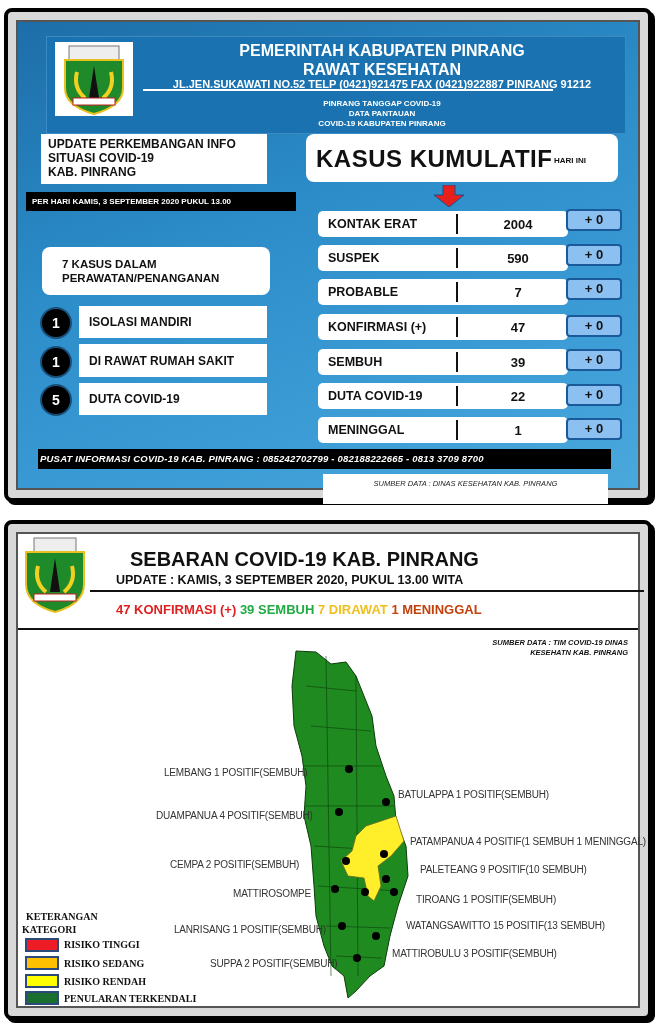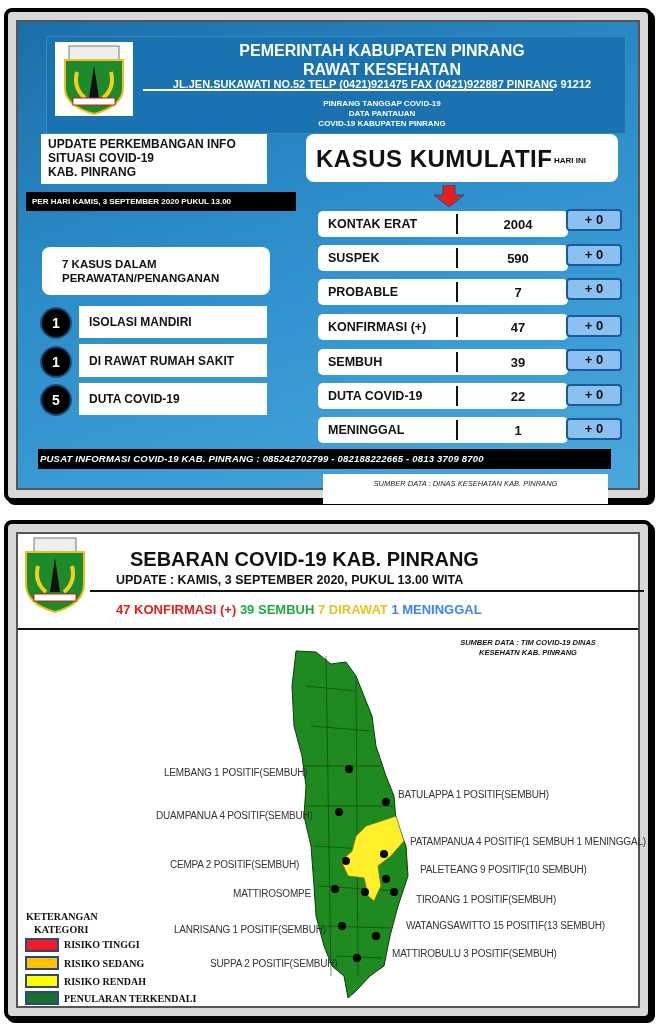--- a/index.html
+++ b/index.html
@@ -147,25 +147,25 @@
         <rect x="14" y="58" width="42" height="7" fill="#fff" stroke="#c02020"></rect>
       </svg>
     </div>
     <div class="abs" style="left:112px;top:14px;font-size:20px;font-weight:bold;color:#111">SEBARAN COVID-19 KAB. PINRANG</div>
     <div class="abs" style="left:98px;top:39px;font-size:12.5px;font-weight:bold;color:#111">UPDATE : KAMIS, 3 SEPTEMBER 2020, PUKUL 13.00 WITA</div>
     <div class="abs" style="left:72px;top:56px;width:554px;height:2px;background:#111"></div>
     <div class="abs" style="left:98px;top:68px;font-size:13px;font-weight:bold;white-space:nowrap">
       <span style="color:#e02020">47 KONFIRMASI (+)</span>
       <span style="color:#22aa44">39 SEMBUH</span>
       <span style="color:#f0c020">7 DIRAWAT</span>
-      <span style="color:#3b82f6">1 MENINGGAL</span>
+      <span style="color:#c2410c">1 MENINGGAL</span>
     </div>
     <div class="abs" style="left:0;top:94px;width:100%;height:2px;background:#111"></div>
 
-    <div class="abs" style="left:410px;top:104px;width:200px;text-align:center;font-size:7.5px;font-weight:bold;font-style:italic;color:#111;line-height:10px">
+    <div class="abs" style="left:410px;top:104px;width:200px;text-align:right;font-size:7.5px;font-weight:bold;font-style:italic;color:#111;line-height:10px">
       <div>SUMBER DATA : TIM COVID-19  DINAS</div>
       <div>KESEHATN KAB. PINRANG</div>
     </div>
 
     <div class="abs" style="left:268px;top:112px">
       <svg width="140" height="360" viewBox="0 0 140 360">
         <path d="M10 5 L30 6 L45 18 L60 16 L70 30 L78 50 L86 70 L90 100 L100 130 L108 150 L110 175 L120 200 L122 230 L112 260 L104 290 L98 320 L84 330 L70 345 L62 352 L58 330 L46 320 L38 300 L30 270 L28 240 L25 200 L18 170 L20 140 L16 110 L8 80 L6 40 Z" fill="#1f8a1f" stroke="#0d3d0d" stroke-width="1"></path>
         <path d="M20 40 L70 45 M25 80 L85 85 M18 120 L95 120 M20 160 L108 160 M28 200 L110 205 M32 240 L112 245 M40 280 L104 282 M50 310 L96 312 M40 10 L45 330 M70 30 L72 330" stroke="#0d3d0d" stroke-width="0.6" fill="none"></path>
         <path d="M80 180 L110 170 L118 195 L105 210 L92 220 L95 240 L88 255 L82 250 L78 232 L62 230 L55 215 L66 205 L70 190 Z" fill="#ffee2a" stroke="#6a6a20" stroke-width="0.8"></path>
         <g fill="#000">
@@ -192,21 +192,21 @@
     <div class="maplbl" style="left:156px;top:390px">LANRISANG 1 POSITIF(SEMBUH)</div>
     <div class="maplbl" style="left:192px;top:424px">SUPPA 2 POSITIF(SEMBUH)</div>
     <div class="maplbl" style="left:380px;top:255px">BATULAPPA 1 POSITIF(SEMBUH)</div>
     <div class="maplbl" style="left:392px;top:302px">PATAMPANUA 4 POSITIF(1 SEMBUH 1 MENINGGAL)</div>
     <div class="maplbl" style="left:402px;top:330px">PALETEANG 9 POSITIF(10 SEMBUH)</div>
     <div class="maplbl" style="left:398px;top:360px">TIROANG 1 POSITIF(SEMBUH)</div>
     <div class="maplbl" style="left:388px;top:386px">WATANGSAWITTO 15 POSITIF(13 SEMBUH)</div>
     <div class="maplbl" style="left:374px;top:414px">MATTIROBULU 3 POSITIF(SEMBUH)</div>
 
     <div class="legend-tx" style="left:8px;top:377px">KETERANGAN</div>
-    <div class="legend-tx" style="left:16px;top:390px">KATEGORI</div>
+    <div class="legend-tx" style="left:4px;top:390px">KATEGORI</div>
     <div class="legend-sw" style="left:7px;top:404px;background:#ee1c24"></div>
     <div class="legend-tx" style="left:46px;top:405px">RISIKO TINGGI</div>
     <div class="legend-sw" style="left:7px;top:422px;background:#ffc000"></div>
     <div class="legend-tx" style="left:46px;top:424px">RISIKO SEDANG</div>
     <div class="legend-sw" style="left:7px;top:440px;background:#ffff00"></div>
     <div class="legend-tx" style="left:46px;top:442px">RISIKO RENDAH</div>
     <div class="legend-sw" style="left:7px;top:457px;background:#1a6e2e"></div>
     <div class="legend-tx" style="left:46px;top:459px">PENULARAN TERKENDALI</div>
   </div>
 </div>

